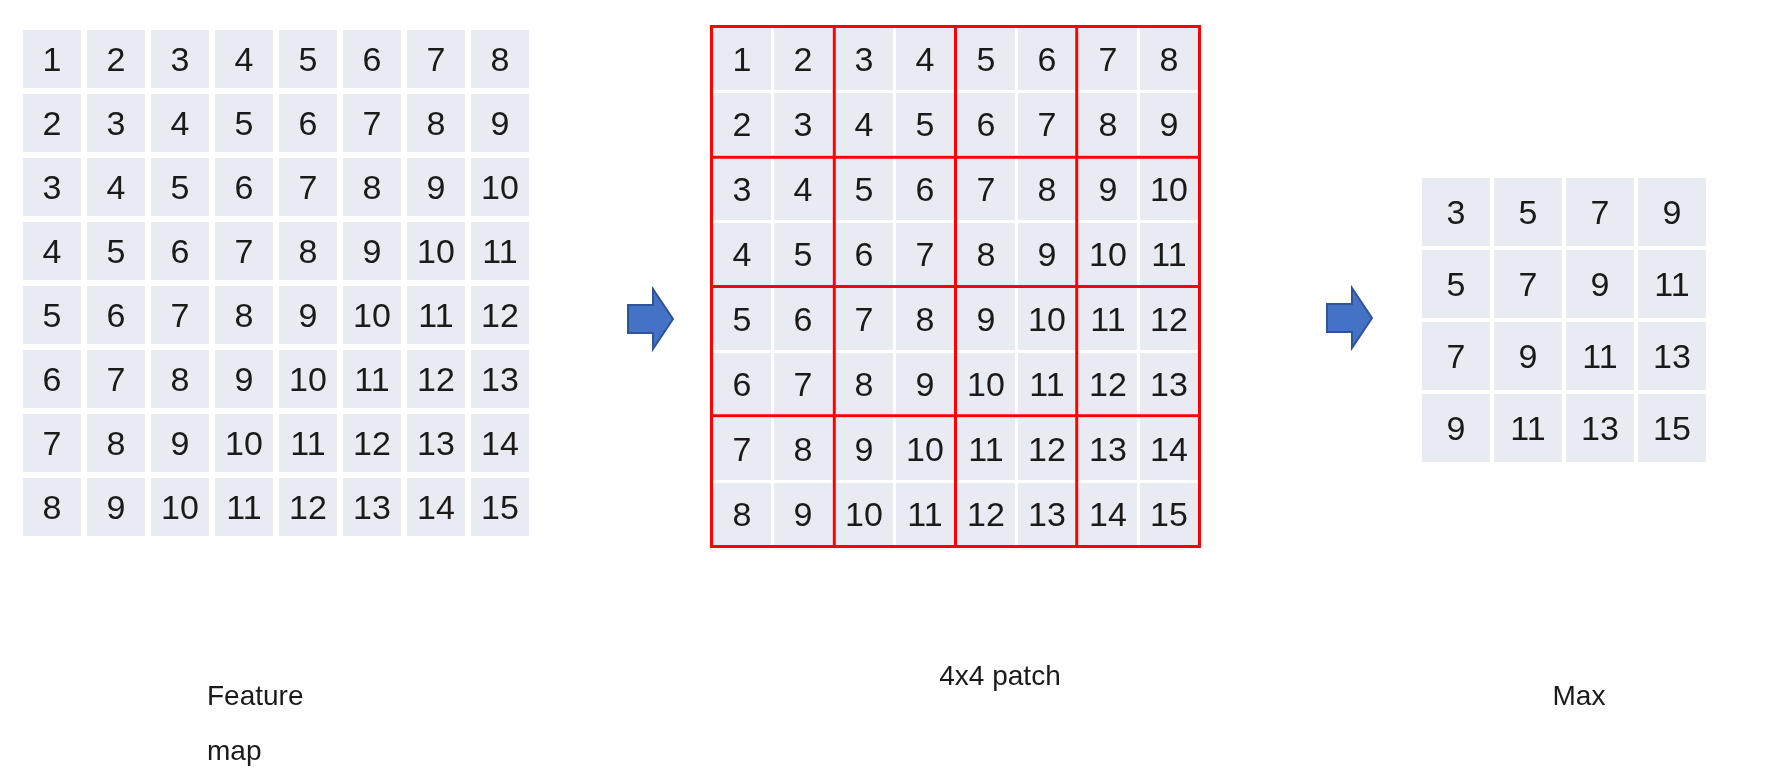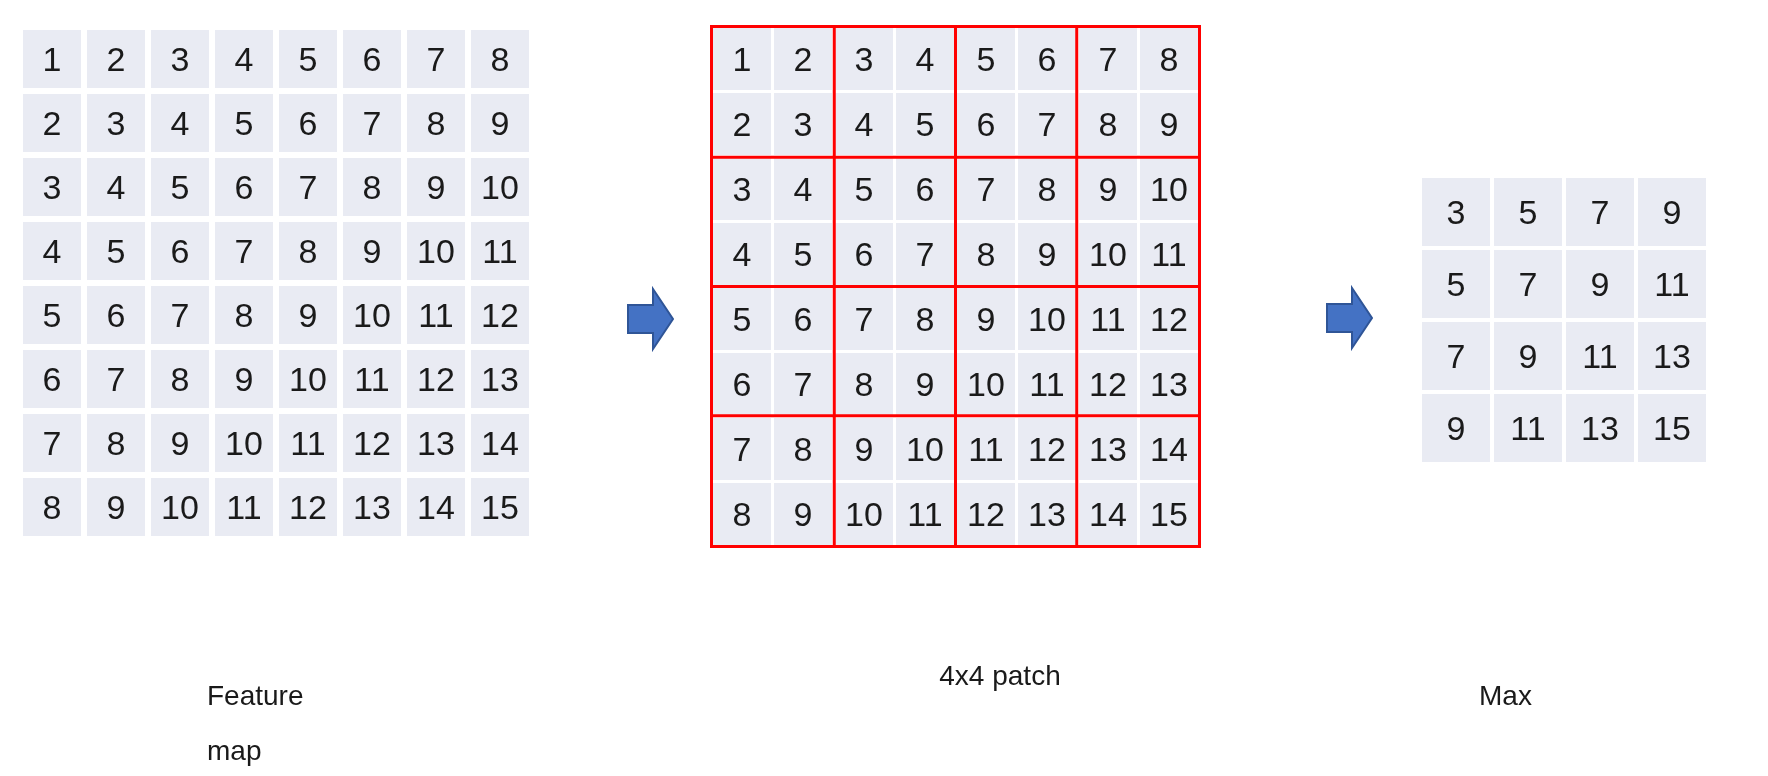--- a/index.html
+++ b/index.html
@@ -99,21 +99,21 @@
   .caption-patch {
     left: 900px;
     top: 628px;
     width: 200px;
     text-align: center;
   }
   .caption-pool {
     left: 1479px;
     top: 648px;
     width: 200px;
-    text-align: left;
+    text-align: center;
   }
 </style>
 </head>
 <body>
 
 <div class="canvas">
 
   <div class="grid feature-grid">
       <div class="cell">1</div>
       <div class="cell">2</div>

